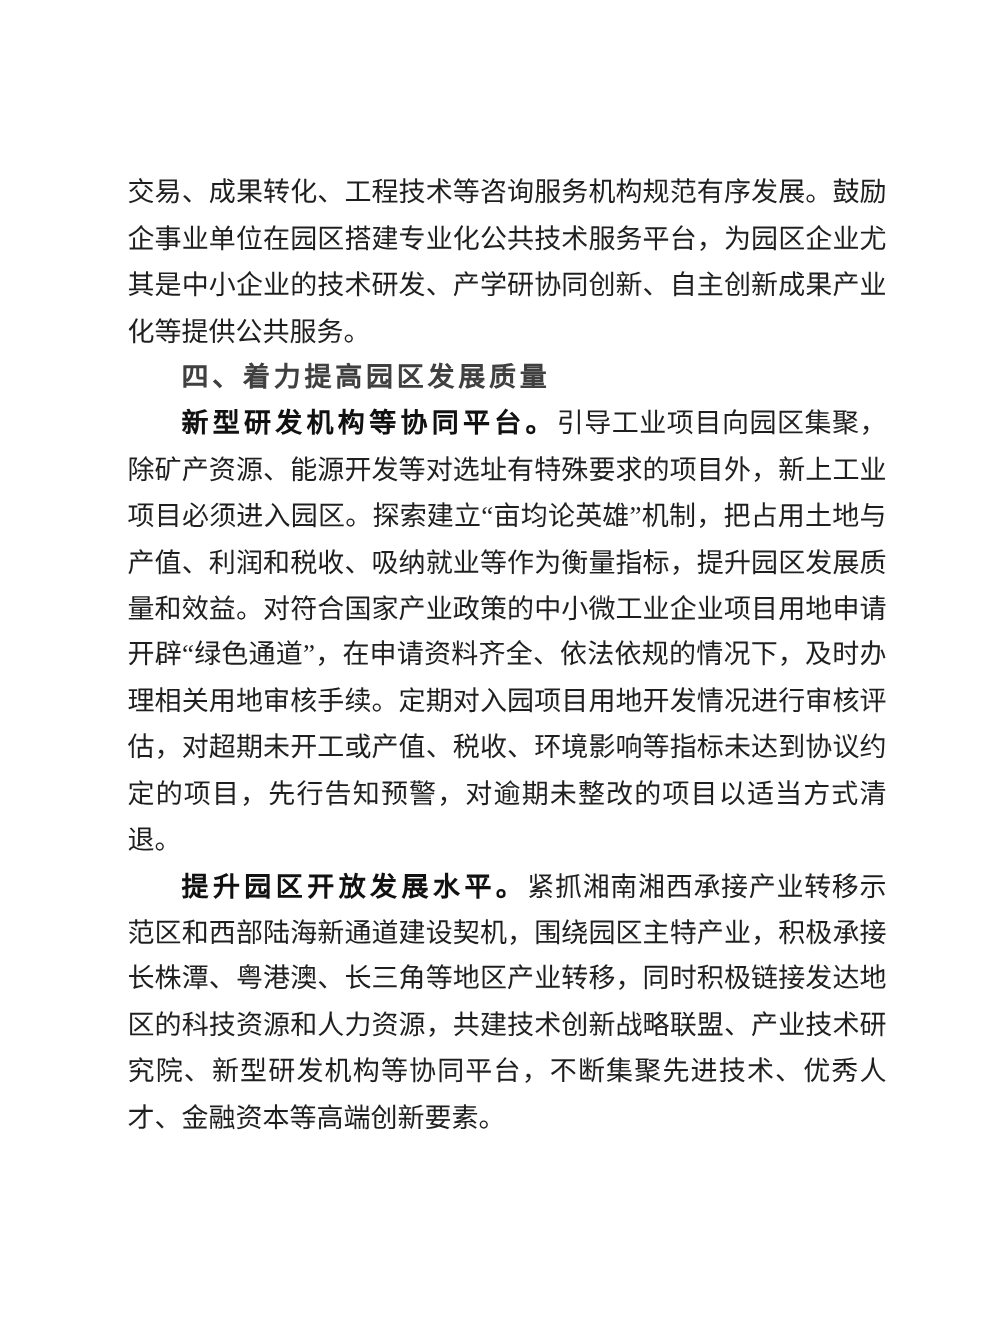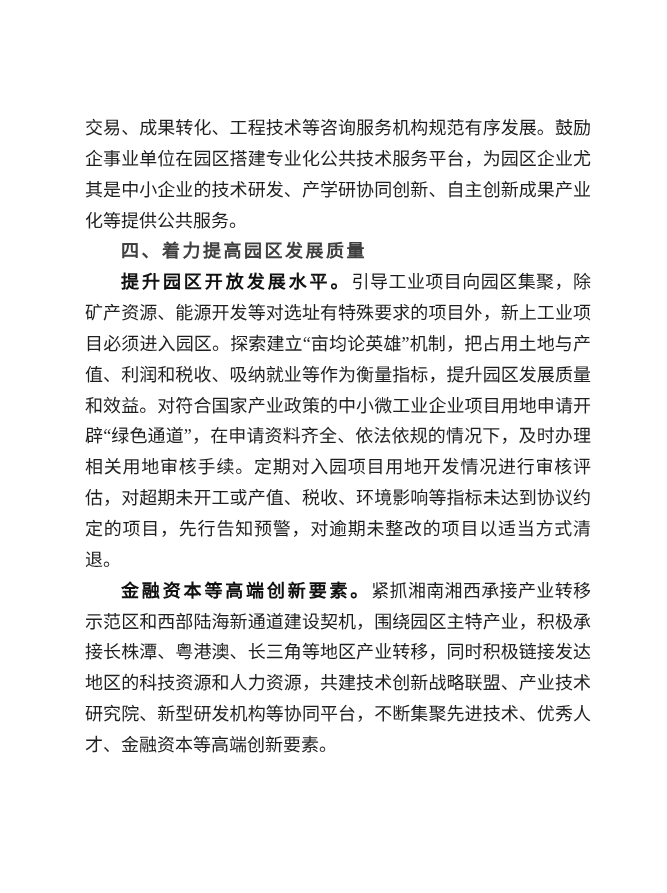--- a/index.html
+++ b/index.html
@@ -65,21 +65,21 @@
 <body>
 
 <div class="page">
 
   <div class="doc-body">
 
     <p class="para no-indent">交易、成果转化、工程技术等咨询服务机构规范有序发展。鼓励企事业单位在园区搭建专业化公共技术服务平台，为园区企业尤其是中小企业的技术研发、产学研协同创新、自主创新成果产业化等提供公共服务。</p>
 
     <h2 class="heading">四、着力提高园区发展质量</h2>
 
-    <p class="para"><span class="lead">提升园区开放发展水平。</span><span>引导工业项目向园区集聚，除矿产资源、能源开发等对选址有特殊要求的项目外，新上工业项目必须进入园区。探索建立“亩均论英雄”机制，把占用土地与产值、利润和税收、吸纳就业等作为衡量指标，提升园区发展质量和效益。对符合国家产业政策的中小微工业企业项目用地申请开辟“绿色通道”，在申请资料齐全、依法依规的情况下，及时办理相关用地审核手续。定期对入园项目用地开发情况进行审核评估，对超期未开工或产值、税收、环境影响等指标未达到协议约定的项目，先行告知预警，对逾期未整改的项目以适当方式清退。</span></p>
+    <p class="para"><span class="lead">新型研发机构等协同平台。</span><span>引导工业项目向园区集聚，除矿产资源、能源开发等对选址有特殊要求的项目外，新上工业项目必须进入园区。探索建立“亩均论英雄”机制，把占用土地与产值、利润和税收、吸纳就业等作为衡量指标，提升园区发展质量和效益。对符合国家产业政策的中小微工业企业项目用地申请开辟“绿色通道”，在申请资料齐全、依法依规的情况下，及时办理相关用地审核手续。定期对入园项目用地开发情况进行审核评估，对超期未开工或产值、税收、环境影响等指标未达到协议约定的项目，先行告知预警，对逾期未整改的项目以适当方式清退。</span></p>
 
-    <p class="para"><span class="lead">金融资本等高端创新要素。</span><span>紧抓湘南湘西承接产业转移示范区和西部陆海新通道建设契机，围绕园区主特产业，积极承接长株潭、粤港澳、长三角等地区产业转移，同时积极链接发达地区的科技资源和人力资源，共建技术创新战略联盟、产业技术研究院、新型研发机构等协同平台，不断集聚先进技术、优秀人才、金融资本等高端创新要素。</span></p>
+    <p class="para"><span class="lead">提升园区开放发展水平。</span><span>紧抓湘南湘西承接产业转移示范区和西部陆海新通道建设契机，围绕园区主特产业，积极承接长株潭、粤港澳、长三角等地区产业转移，同时积极链接发达地区的科技资源和人力资源，共建技术创新战略联盟、产业技术研究院、新型研发机构等协同平台，不断集聚先进技术、优秀人才、金融资本等高端创新要素。</span></p>
 
   </div>
 
   <div class="page-number">63</div>
 
 </div>
 
 </body></html>

